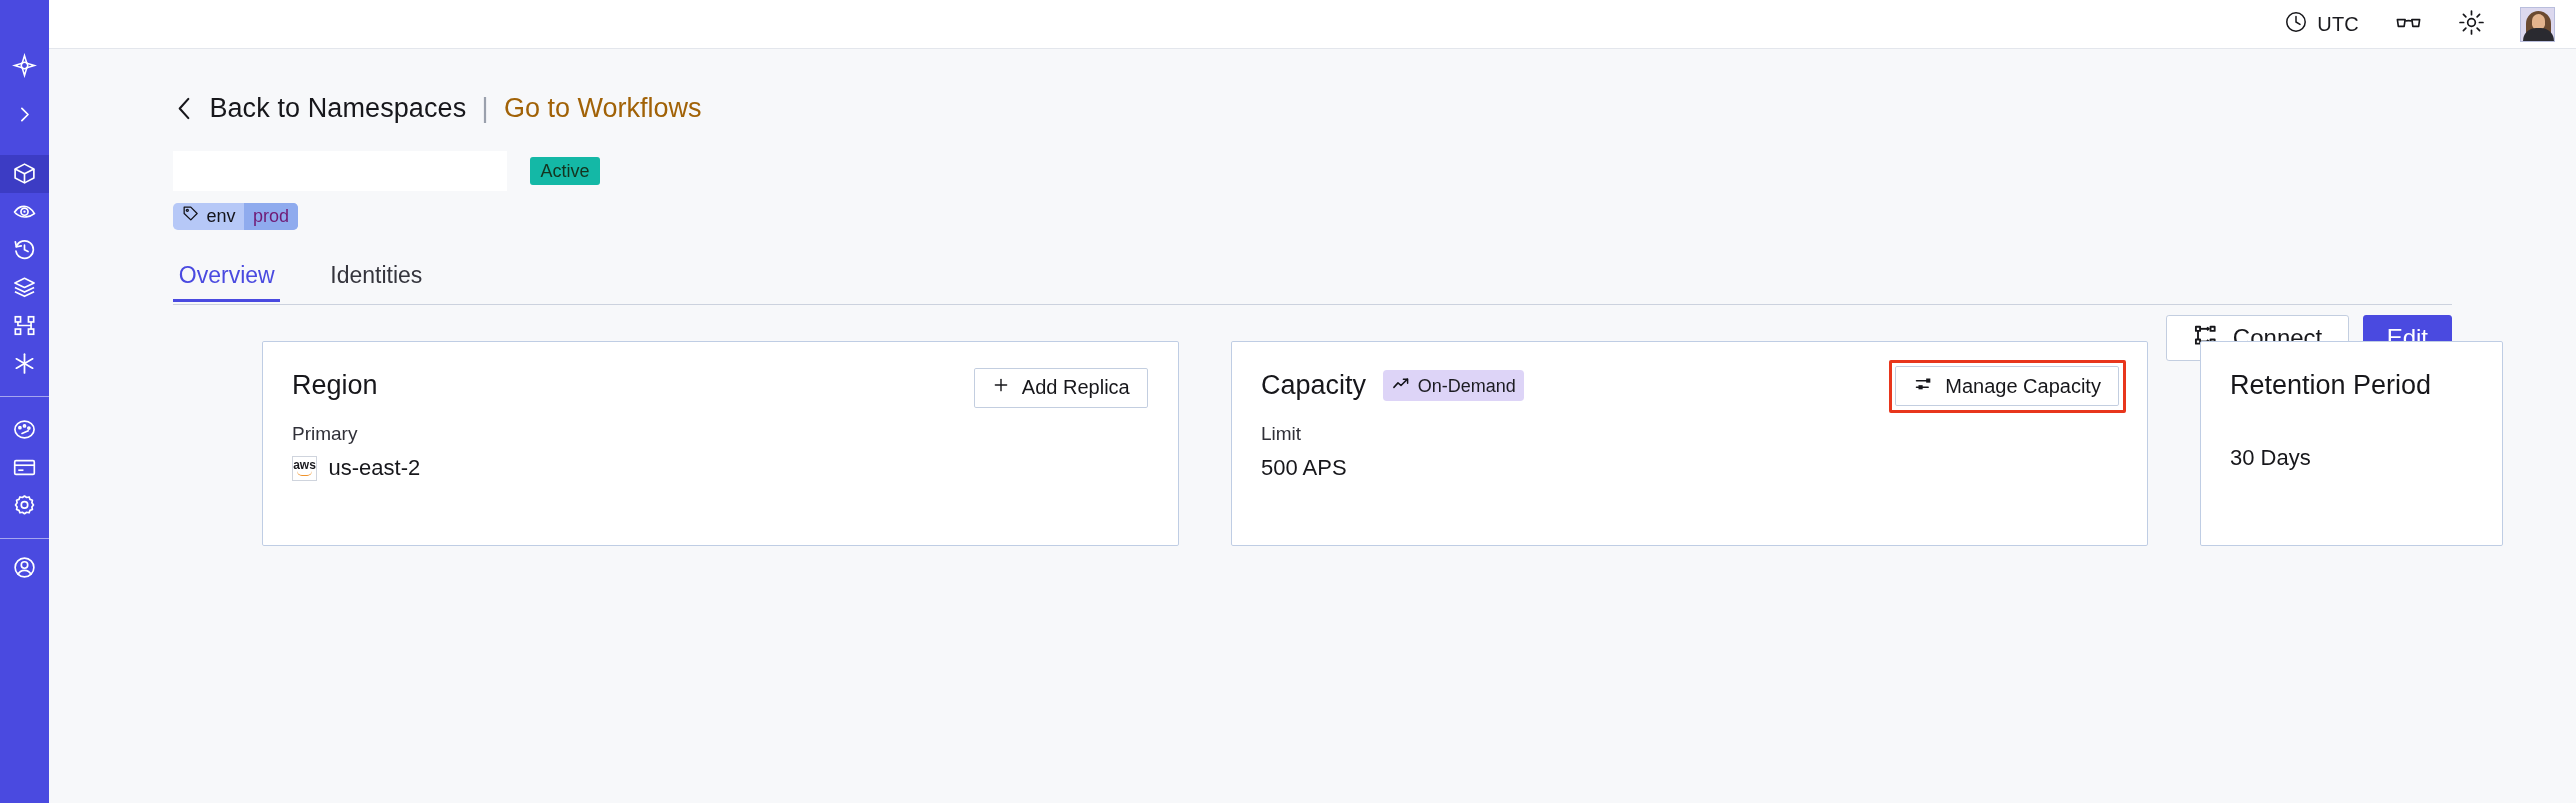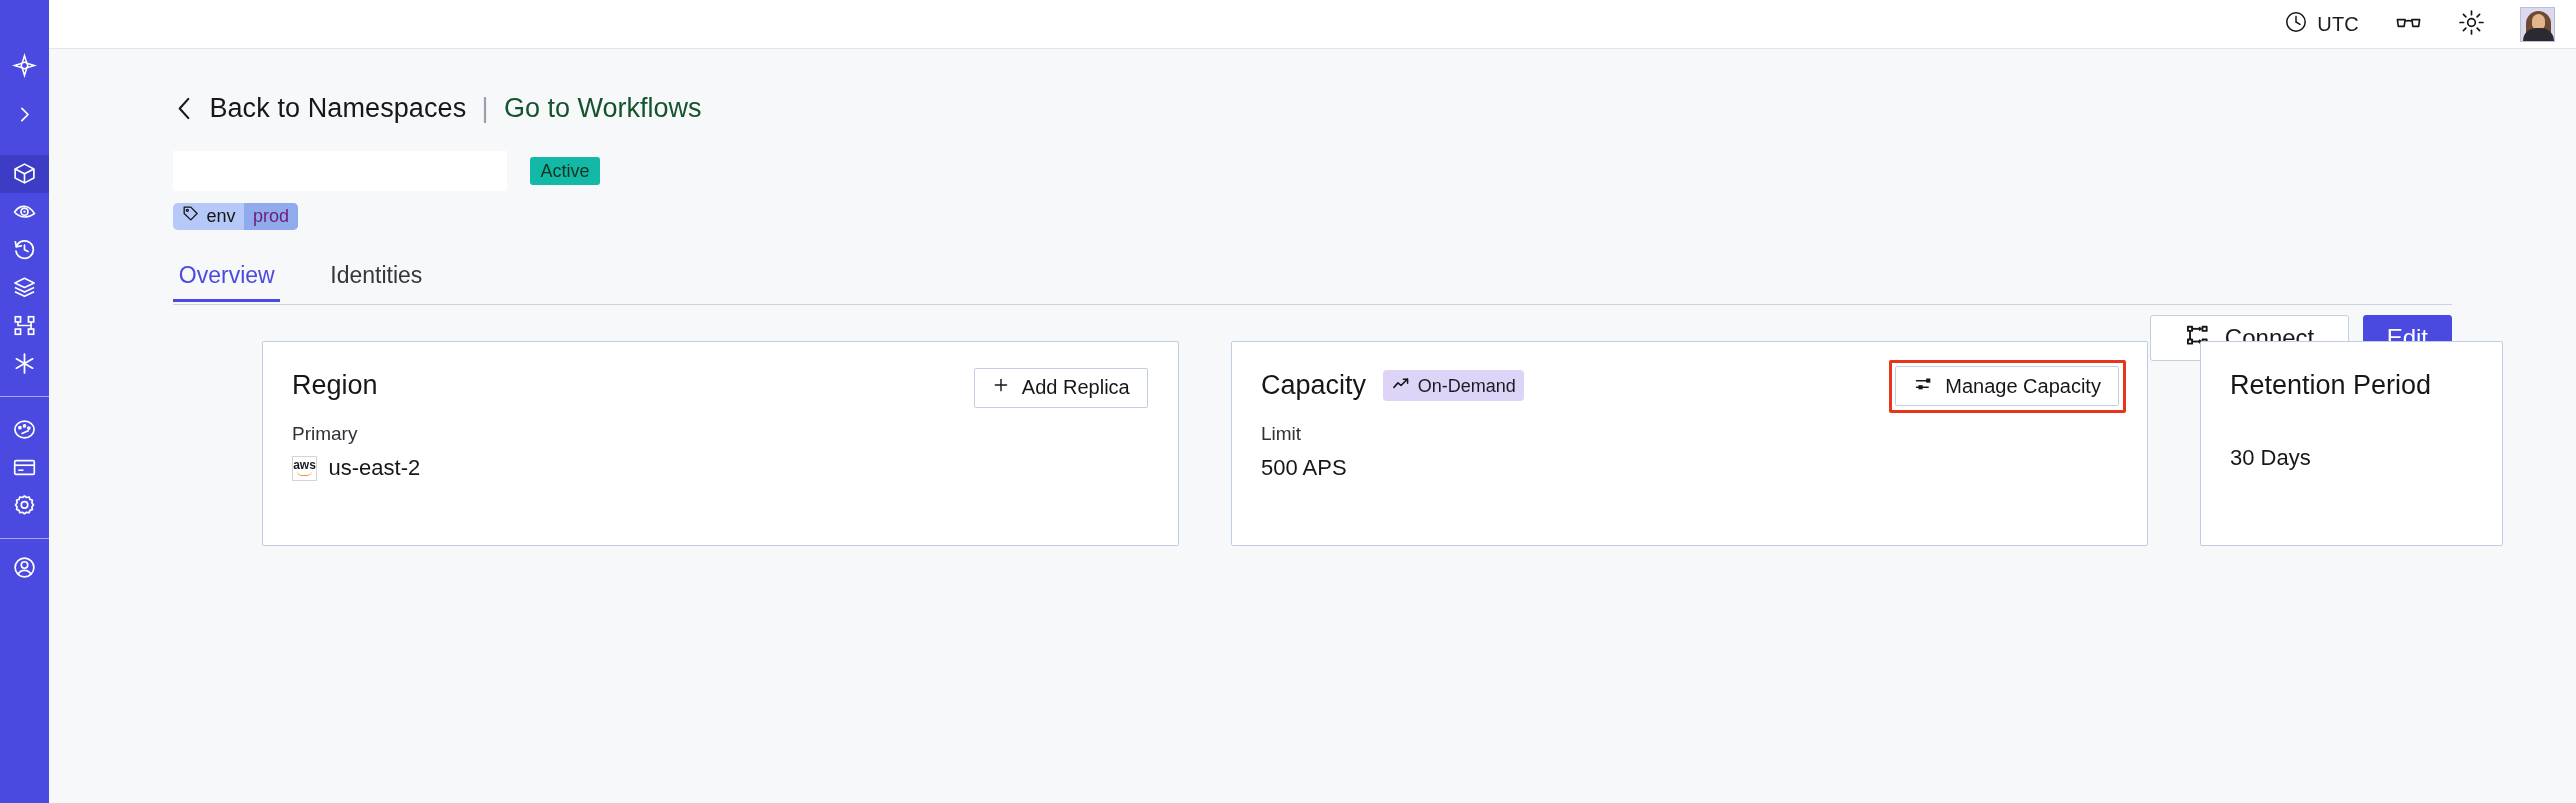--- a/index.html
+++ b/index.html
@@ -69,21 +69,21 @@
   
   .content { flex: 1; padding: 0 0 0 0; background: #f7f8fa; position: relative; }
 
   .breadcrumb {
     display: flex; align-items: center; gap: 13.4px;
     margin: 44px 0 0 124px; color: #17171b;
   }
   .bc-chevron { display: flex; align-items: center; }
   .bc-text { font-size: 27px; color: #17171b; letter-spacing: 0.1px; }
   .bc-sep { font-size: 27px; color: #9aa0ac; margin: 0 1.9px; }
-  .bc-link { font-size: 27px; color: #14532d; }
+  .bc-link { font-size: 27px; color: #a16207; }
 
   .title-row {
     display: flex; align-items: center;
     margin: 27px 0 0 124px; height: 40px; gap: 23px;
   }
   .title-redacted {
     width: 334px; height: 40px; background: #ffffff;
   }
   .title-dot {
     position: absolute; left: 570px; top: 343px;
@@ -155,21 +155,21 @@
 
   .btn {
     display: inline-flex; align-items: center; justify-content: center; gap: 11.5px;
     font-size: 20px; border-radius: 1.9px; cursor: pointer; background: #fff;
     border: 1px solid #c3cee0; color: #17171b; height: 40px; padding: 0 17.3px;
   }
   .btn-primary {
     background: #4a4ae0; color: #ffffff; border: 1px solid #4a4ae0;
     height: 46px; padding: 0 23px; font-size: 24px; border-radius: 2.9px;
   }
-  .btn-connect { height: 46px; font-size: 24px; padding: 0 34px; gap: 15.3px; border-radius: 2.9px; }
+  .btn-connect { height: 46px; font-size: 24px; padding: 0 26px; gap: 15.3px; border-radius: 2.9px; }
 
   .card-action { position: absolute; right: 30px; top: 26px; margin-left: 36px; }
   .highlight-box {
     position: absolute; right: 21px; top: 18px;
     border: 3.8px solid #e8361c; border-radius: 1.9px; padding: 3.8px;
   }
 
   .header-actions {
     position: absolute; right: 124px; top: 266px;
     display: flex; align-items: center; gap: 13.4px;

